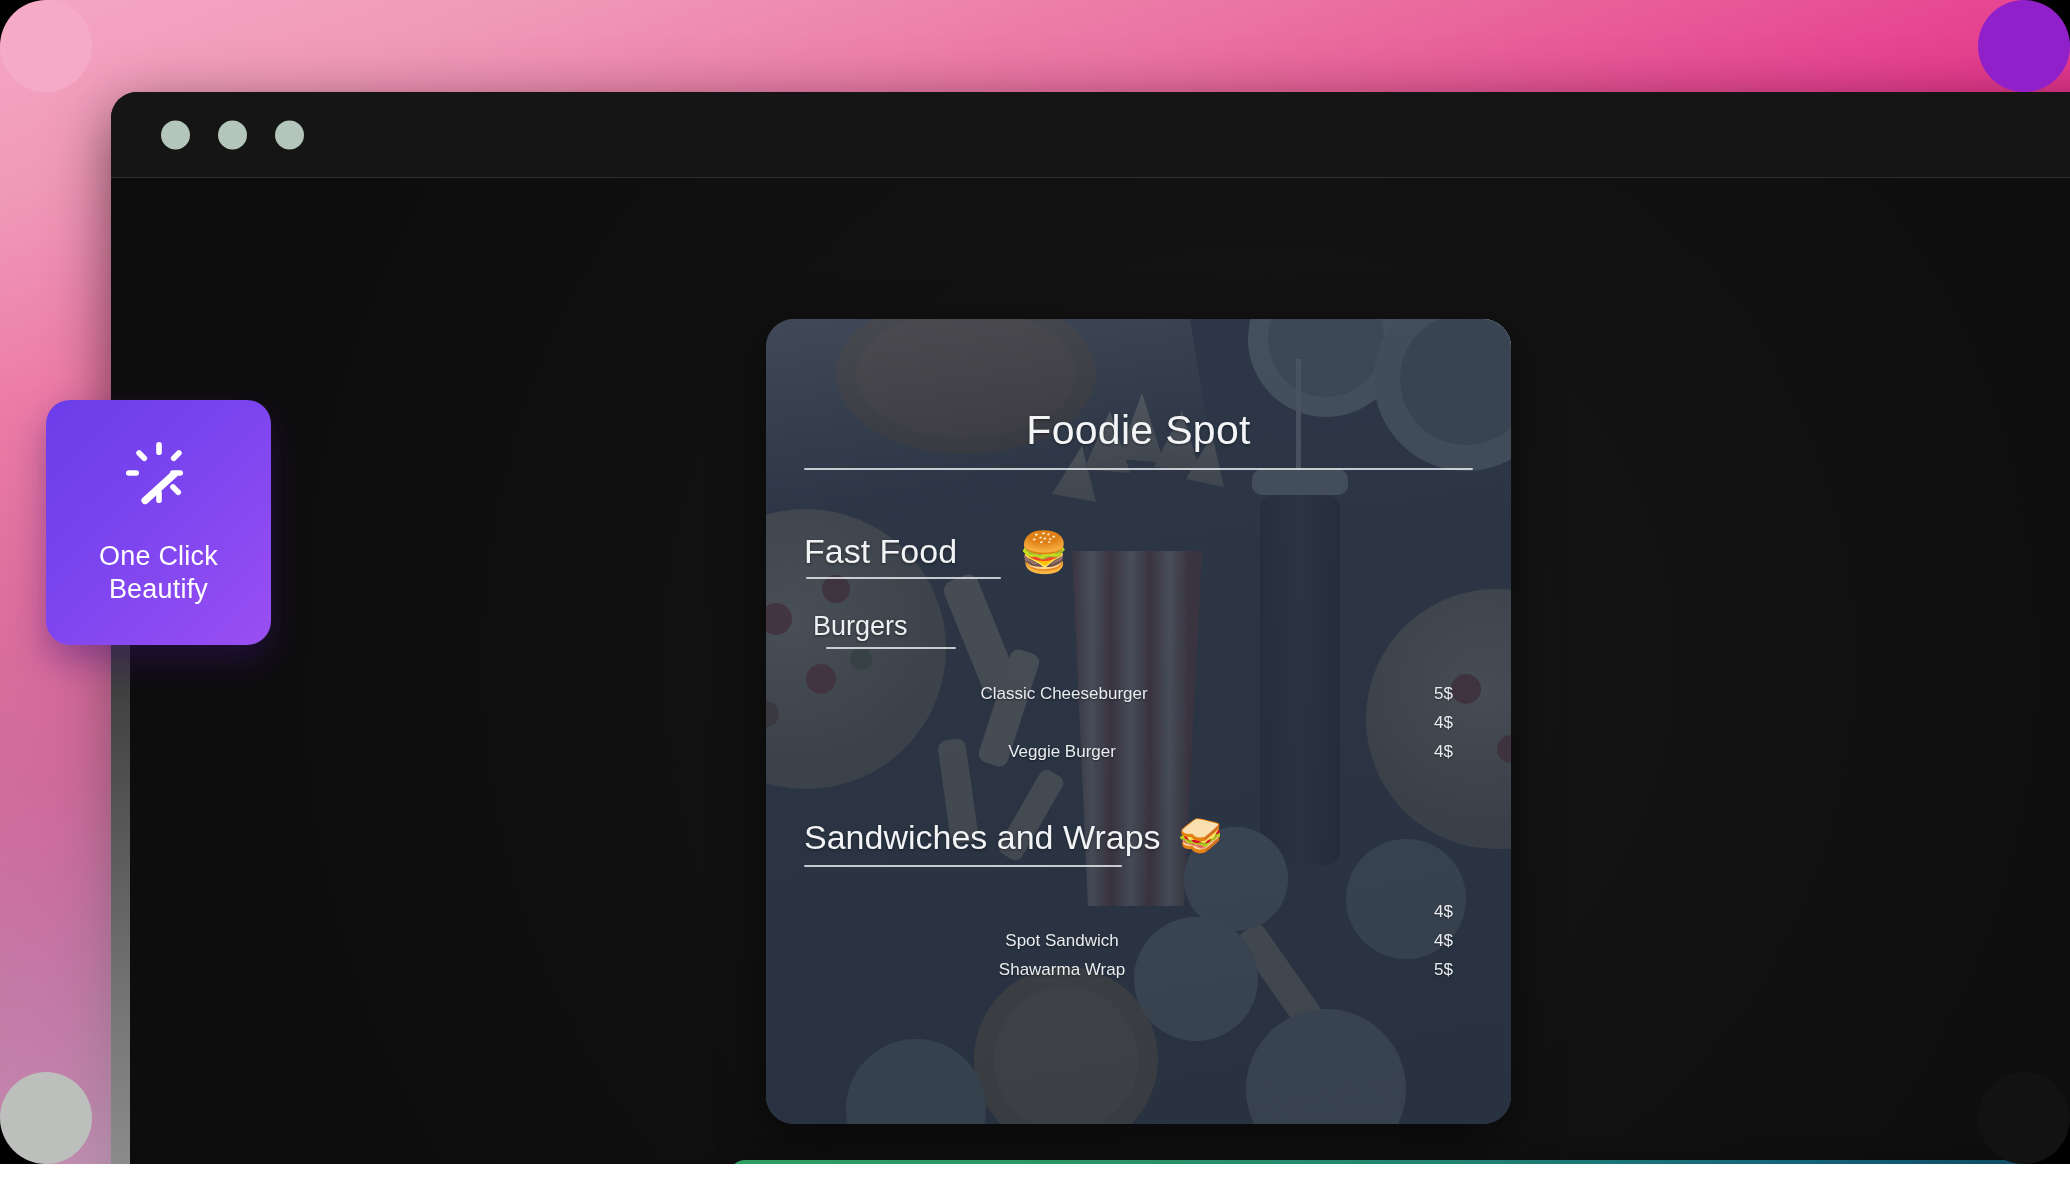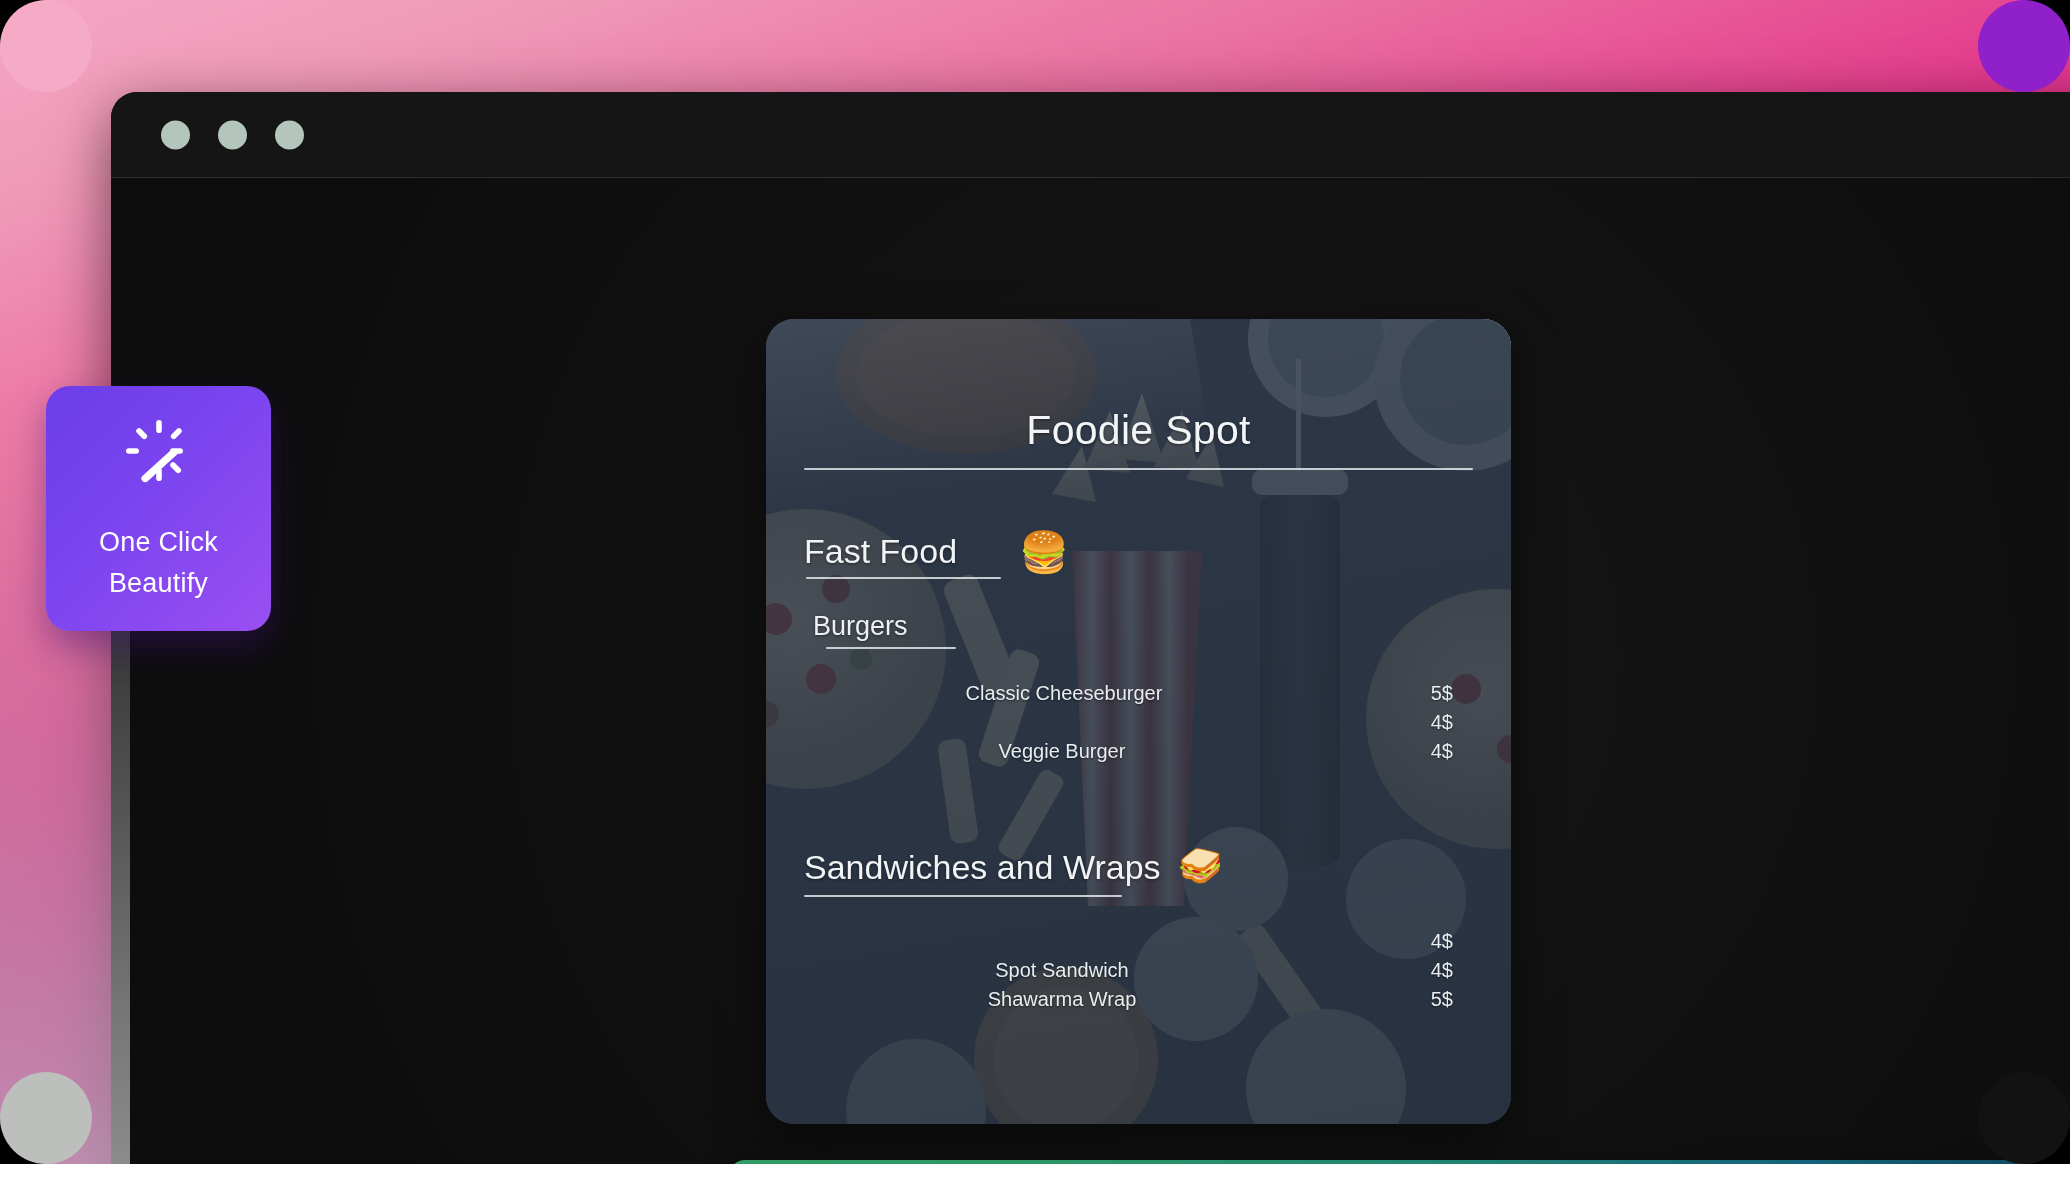--- a/index.html
+++ b/index.html
@@ -92,39 +92,38 @@
   .sec-head{ display:flex; align-items:flex-start; gap:18px; margin-top:62px; }
   .sec-title{ font-size:34px; font-weight:400; color:#f1f3f5;
               text-shadow:0 1px 3px rgba(0,0,0,.45); }
   .sub-head{ margin-top:32px; }
   .sub-title{ font-size:27px; font-weight:400; color:#eef1f3; margin-left:9px;
               text-shadow:0 1px 3px rgba(0,0,0,.45); }
   .emoji{ font-size:40px; line-height:1; }
   .emoji.sm{ font-size:36px; }
 
   .items{ margin-top:30px; }
-  .item{ display:flex; align-items:center; font-size:20px; color:#e9edf0;
+  .item{ display:flex; align-items:center; font-size:17px; color:#e9edf0;
          height:29px; text-shadow:0 1px 2px rgba(0,0,0,.5); }
   .item .nm{ flex:0 0 560px; text-align:center; }
   .item .pr{ flex:1; text-align:right; padding-right:20px; }
   .item.i0 .nm{ transform:translateX(-20px); }
   .item.i1 .nm{ transform:translateX(-22px); }
   .item.i2 .nm{ transform:translateX(-22px); }
 
-  .sec-gap{ margin-top:82px; }
+  .sec-gap{ margin-top:52px; }
 
   
   #beautify{
-    position:absolute; left:46px; top:386px; width:225px; height:245px;
+    position:absolute; left:46px; top:400px; width:225px; height:245px;
     border-radius:24px; z-index:40;
     background:linear-gradient(135deg,#6b3de8 0%,#7a44ef 42%,#9a4ff2 100%);
     box-shadow:0 16px 34px rgba(60,20,120,.42);
     display:flex; flex-direction:column; align-items:center; justify-content:center;
     color:#fff;
-    gap:8px;
   }
   #beautify .wand{ margin-bottom:22px; }
   #beautify .lbl{ font-size:27px; line-height:1.22; text-align:center;
                   font-weight:400; letter-spacing:.2px; }
 
   
   #themebar{
     position:absolute; left:618px; top:982px; width:1392px; height:152px;
     border-radius:16px; z-index:50;
     background:linear-gradient(100deg,#2f9e63 0%,#2d9566 24%,#218273 52%,

